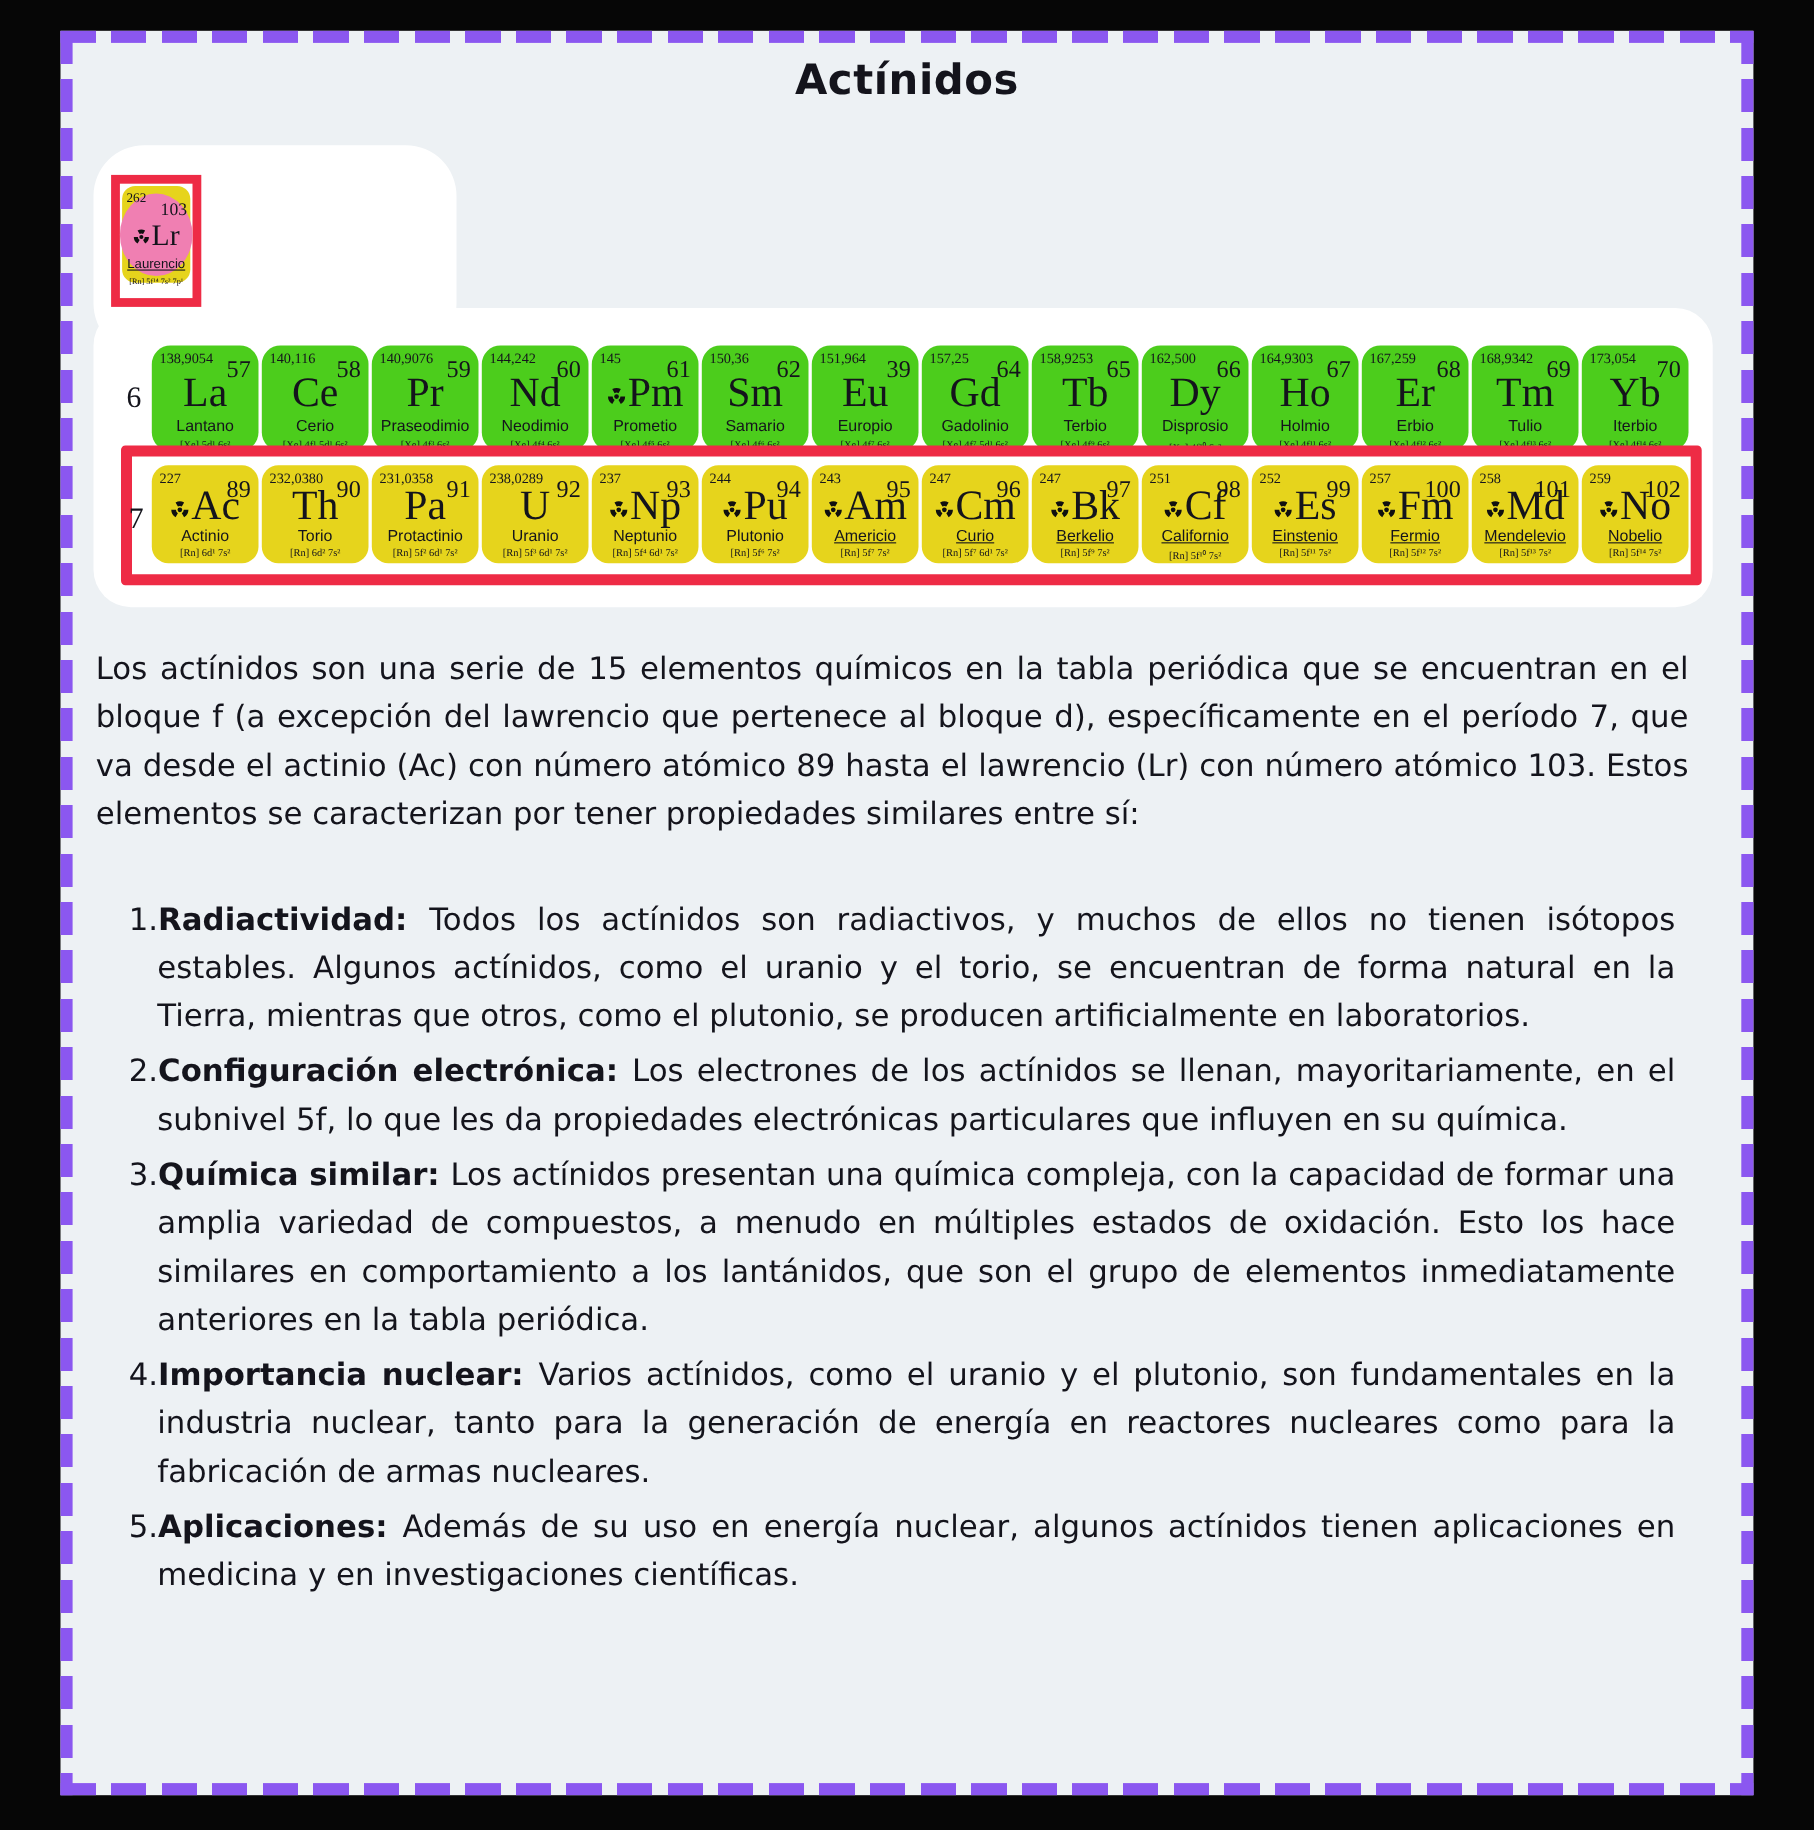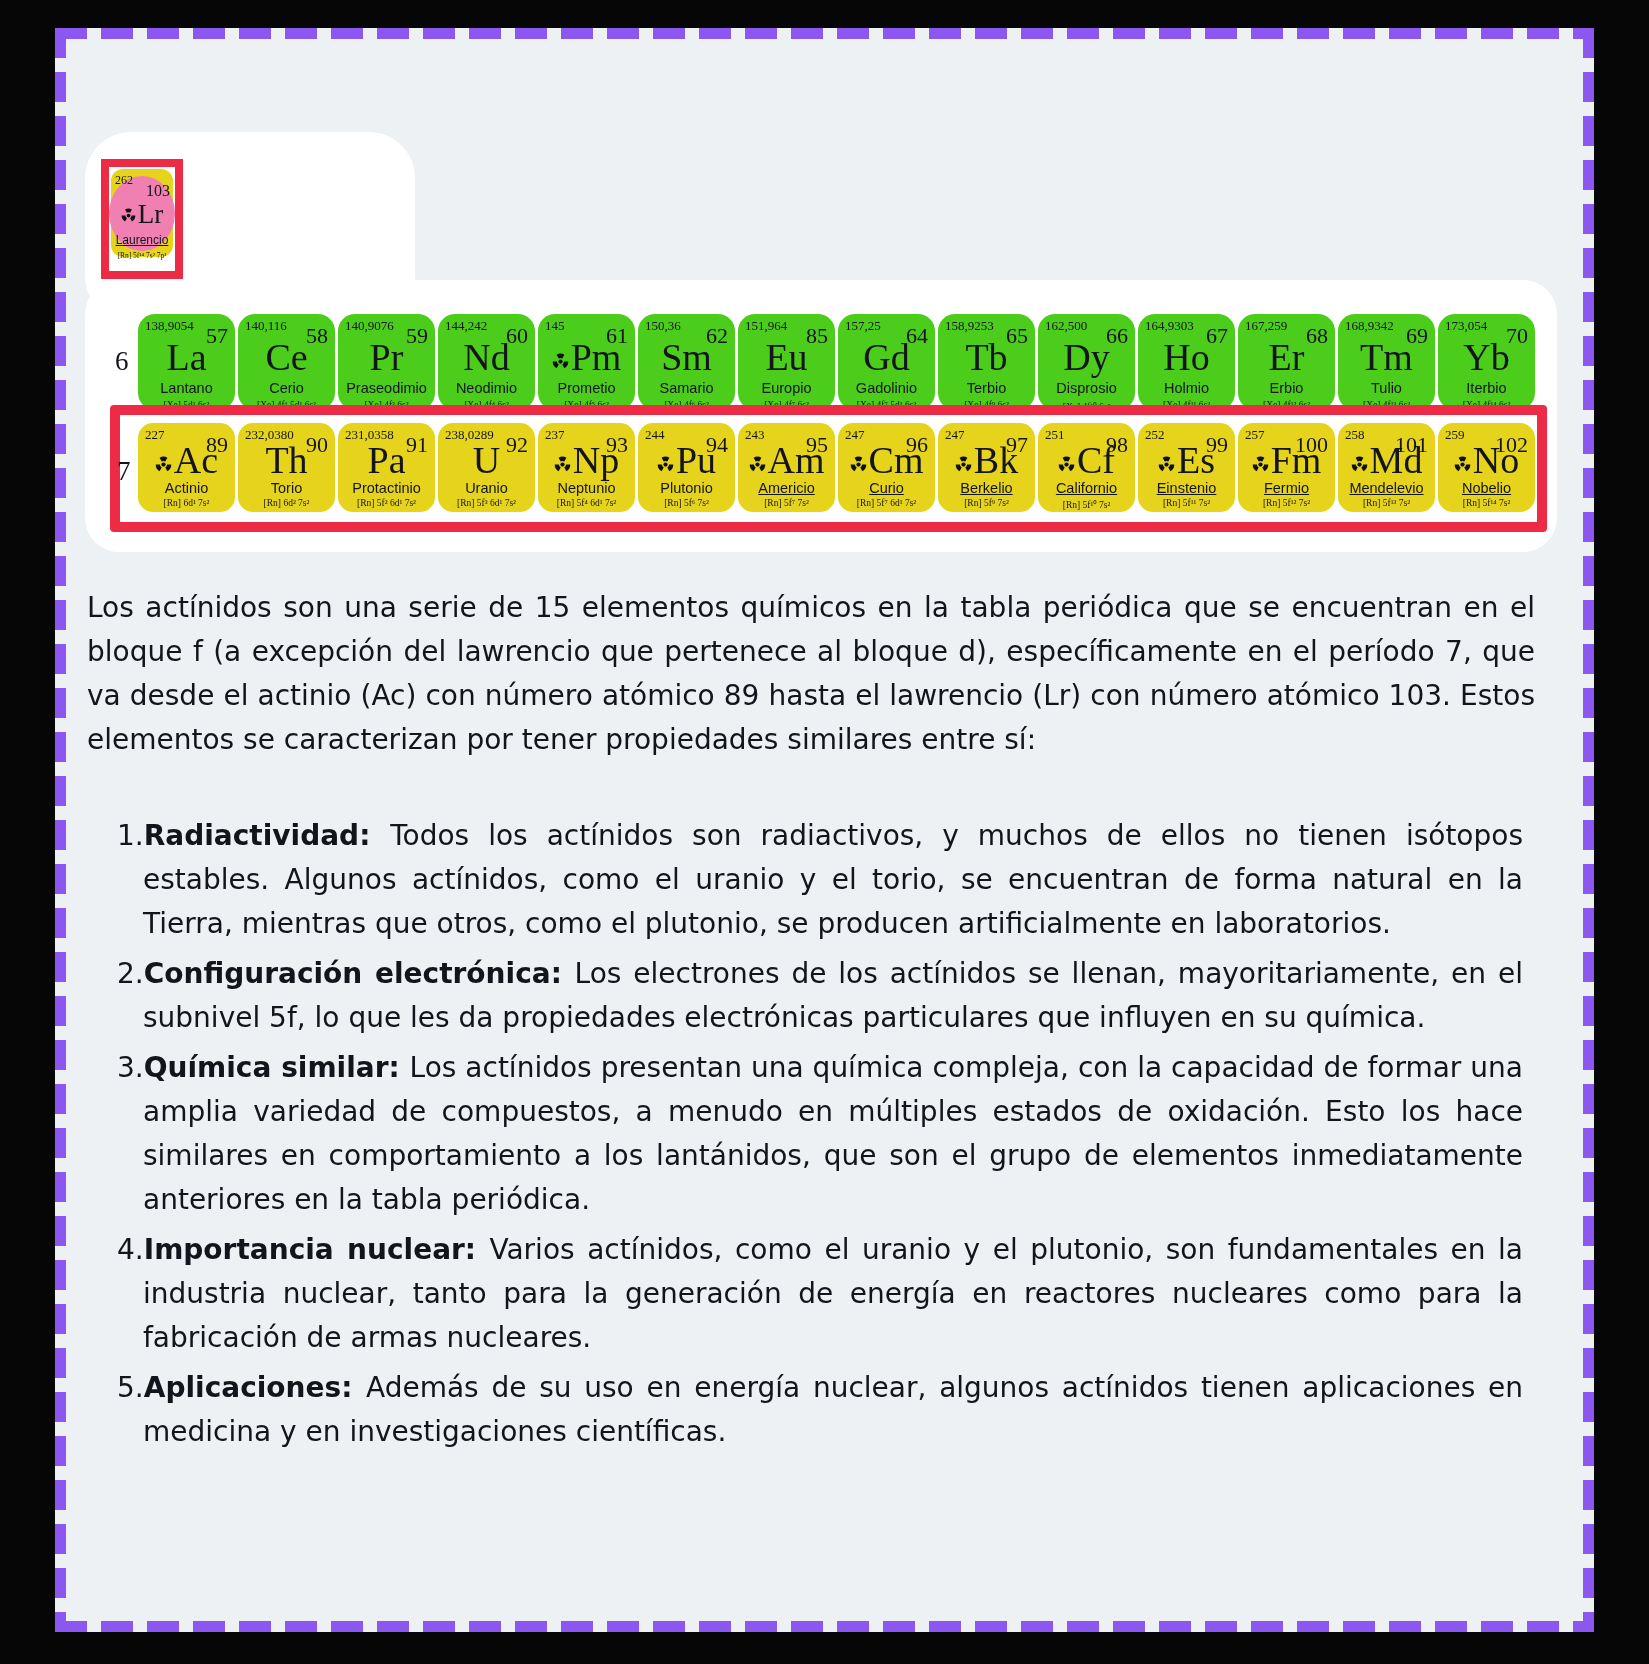--- a/index.html
+++ b/index.html
@@ -100,20 +100,21 @@
     </g>
   </defs>
 </svg>
 
 <div class="page">
   <div class="dash dash-top"></div>
   <div class="dash dash-bottom"></div>
   <div class="dash dash-left"></div>
   <div class="dash dash-right"></div>
 
+  <div class="title">Actínidos</div>
 
   <div class="blob blob1"></div>
   <div class="blob blob2"></div>
 
   <div class="lr-card">
     <div class="lr-yellow"></div>
     <div class="lr-pink"></div>
     <span class="mass">262</span>
     <span class="num">103</span>
     <div class="sym"><span class="rad"><svg width="15" height="15" viewBox="0 0 24 24">
@@ -166,21 +167,21 @@
   </div>
       <div class="tile">
     <span class="mass">150,36</span>
     <span class="num">62</span>
     <div class="sym"><span>Sm</span></div>
     <div class="ename">Samario</div>
     <div class="conf">[Xe] 4f⁶ 6s²</div>
   </div>
       <div class="tile">
     <span class="mass">151,964</span>
-    <span class="num">85</span>
+    <span class="num">39</span>
     <div class="sym"><span>Eu</span></div>
     <div class="ename">Europio</div>
     <div class="conf">[Xe] 4f⁷ 6s²</div>
   </div>
       <div class="tile">
     <span class="mass">157,25</span>
     <span class="num">64</span>
     <div class="sym"><span>Gd</span></div>
     <div class="ename">Gadolinio</div>
     <div class="conf">[Xe] 4f⁷ 5d¹ 6s²</div>

